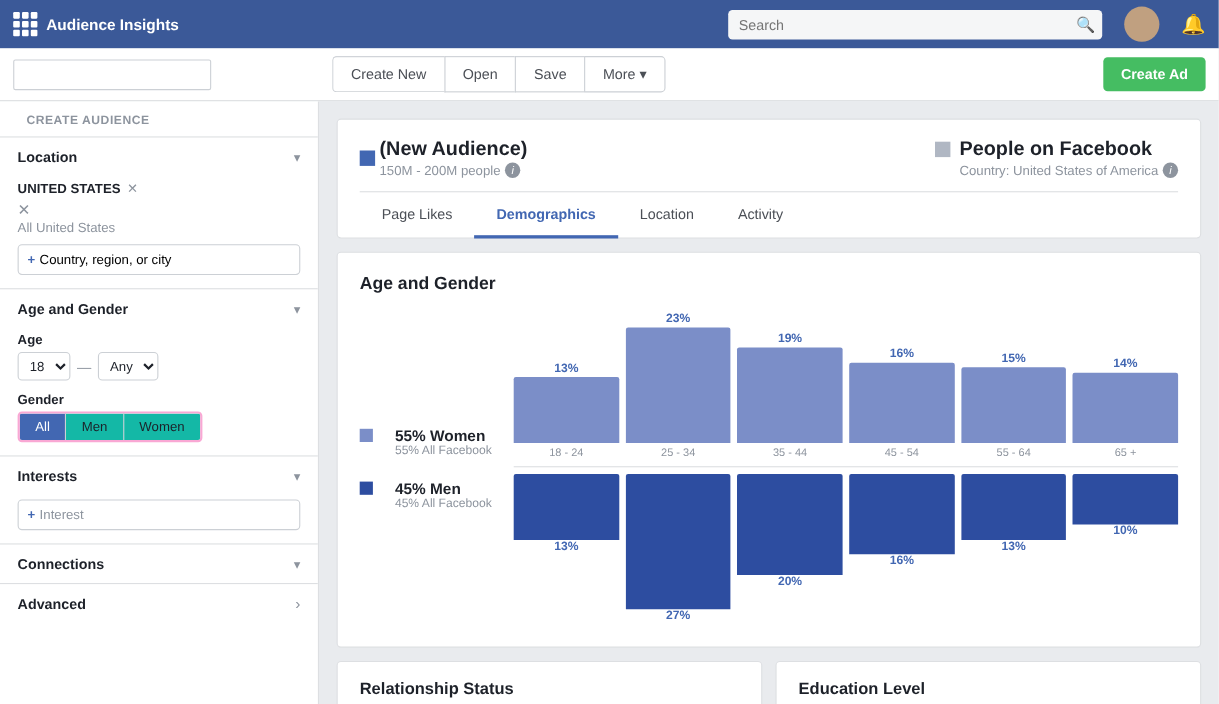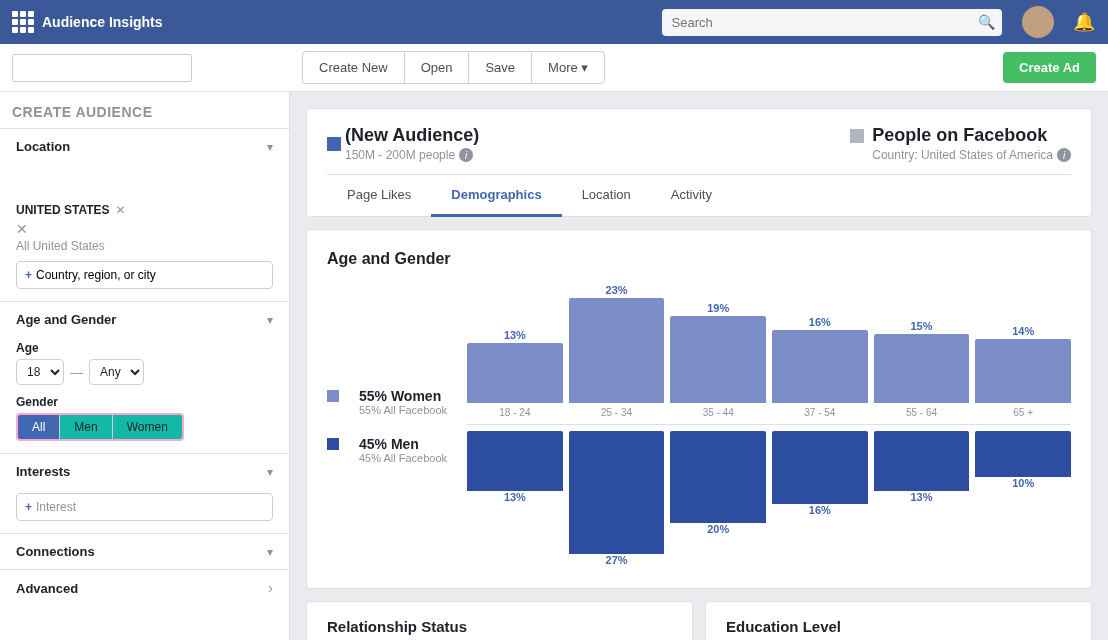--- a/index.html
+++ b/index.html
@@ -133,22 +133,22 @@
     
     .sidebar {
       width: 290px;
       flex-shrink: 0;
       background: white;
       border-right: 1px solid #dddfe2;
       overflow-y: auto;
       padding-bottom: 20px;
     }
     .sidebar-title {
-      padding: 12px 12px 8px;
-      font-size: 14px;
+      padding: 12px 24px 8px;
+      font-size: 11px;
       font-weight: 700;
       color: #8d949e;
       text-transform: uppercase;
       letter-spacing: 0.5px;
     }
     .sidebar-section {
       border-top: 1px solid #dddfe2;
     }
     .sidebar-section-header {
       display: flex;
@@ -161,21 +161,20 @@
       font-size: 13px;
       font-weight: 600;
       color: #1d2129;
     }
     .chevron-icon {
       color: #8d949e;
       font-size: 12px;
     }
     .sidebar-section-content {
       padding: 4px 16px 12px;
-      margin-top: 35px;
     }
     .location-tag {
       display: flex;
       align-items: center;
       gap: 4px;
       margin-bottom: 4px;
     }
     .location-tag-label {
       font-size: 12px;
       font-weight: 600;
@@ -667,21 +666,21 @@
       <span class="bar-age-label">25 - 34</span>
     </div>
               <div class="bar-group">
       <span class="bar-pct-label">19%</span>
       <div class="bar women" style="height:87px;"></div>
       <span class="bar-age-label">35 - 44</span>
     </div>
               <div class="bar-group">
       <span class="bar-pct-label">16%</span>
       <div class="bar women" style="height:73px;"></div>
-      <span class="bar-age-label">37 - 54</span>
+      <span class="bar-age-label">45 - 54</span>
     </div>
               <div class="bar-group">
       <span class="bar-pct-label">15%</span>
       <div class="bar women" style="height:69px;"></div>
       <span class="bar-age-label">55 - 64</span>
     </div>
               <div class="bar-group">
       <span class="bar-pct-label">14%</span>
       <div class="bar women" style="height:64px;"></div>
       <span class="bar-age-label">65 +</span>

